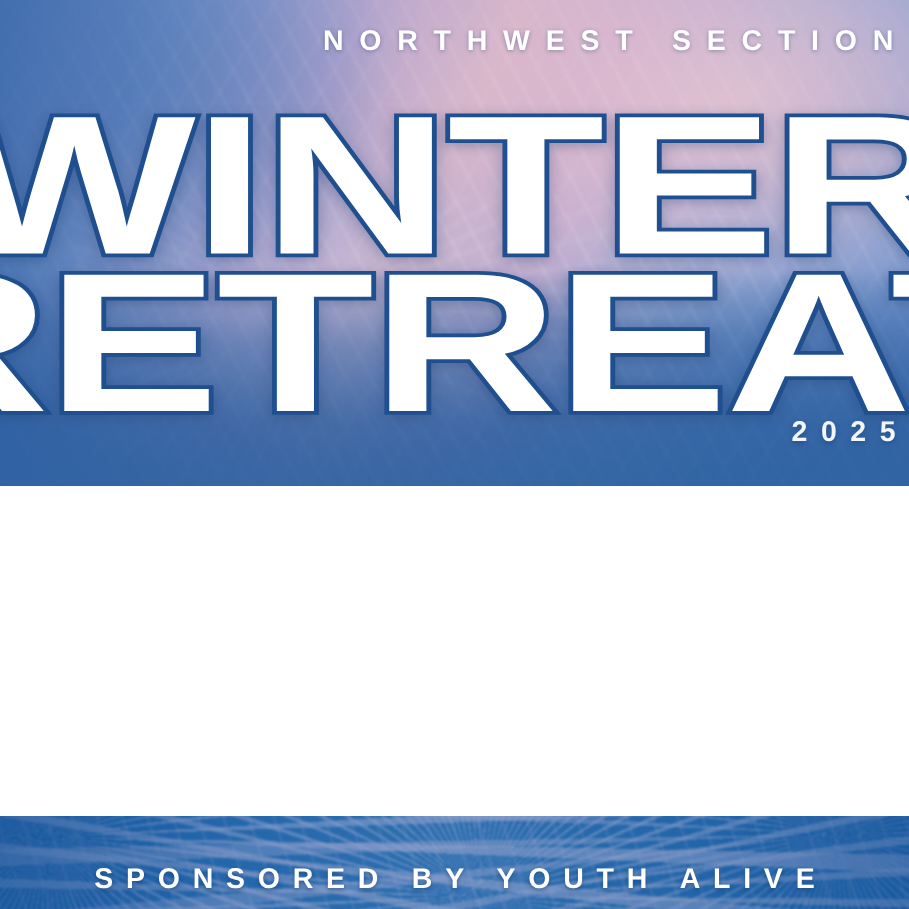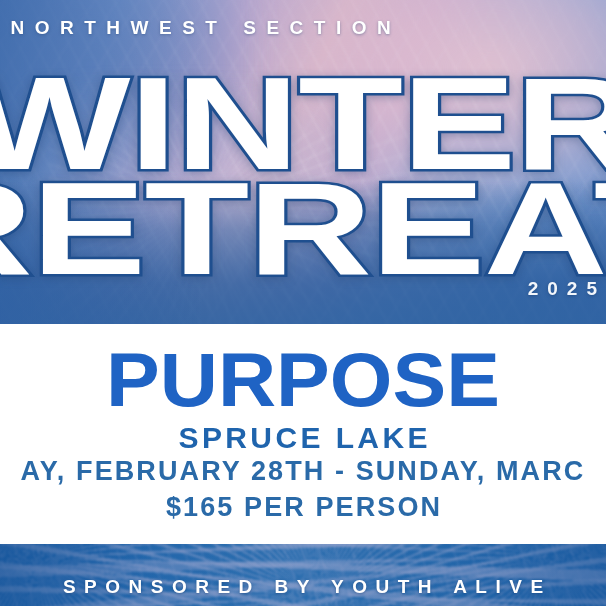--- a/index.html
+++ b/index.html
@@ -150,21 +150,21 @@
       rgba(47,96,163,0.22) 55%,
       rgba(47,96,163,0) 100%);
   }
 
   
   .eyebrow {
     position: absolute;
     left: 0;
     right: 0;
     top: 17px;
-    text-align: left;
+    text-align: right;
     color: #ffffff;
     font-size: 19px;
     font-weight: 700;
     letter-spacing: 10.5px;
     text-indent: 10.5px;
     font-family: "Liberation Sans", sans-serif;
     text-shadow: 0 1px 3px rgba(40,70,120,0.45);
     white-space: nowrap;
   }
 
@@ -352,29 +352,20 @@
 
     <div class="eyebrow">NORTHWEST SECTION</div>
 
     <div class="bigword bigword-1">WINTER</div>
 
     <div class="bigword bigword-2">RETREAT</div>
 
     <div class="year">2025</div>
   </div>
 
-  <div class="midband">
-    <div class="purpose">PURPOSE</div>
-
-    <div class="venue">SPRUCE LAKE</div>
-
-    <div class="dates">AY, FEBRUARY 28TH - SUNDAY, MARC</div>
-
-    <div class="price">$165 PER PERSON</div>
-  </div>
 
   <div class="footer">
     <div class="footer-base"></div>
     <div class="footer-frost"></div>
     <div class="footer-vign"></div>
     <div class="sponsor">SPONSORED BY YOUTH ALIVE</div>
   </div>
 
 </div>
 

